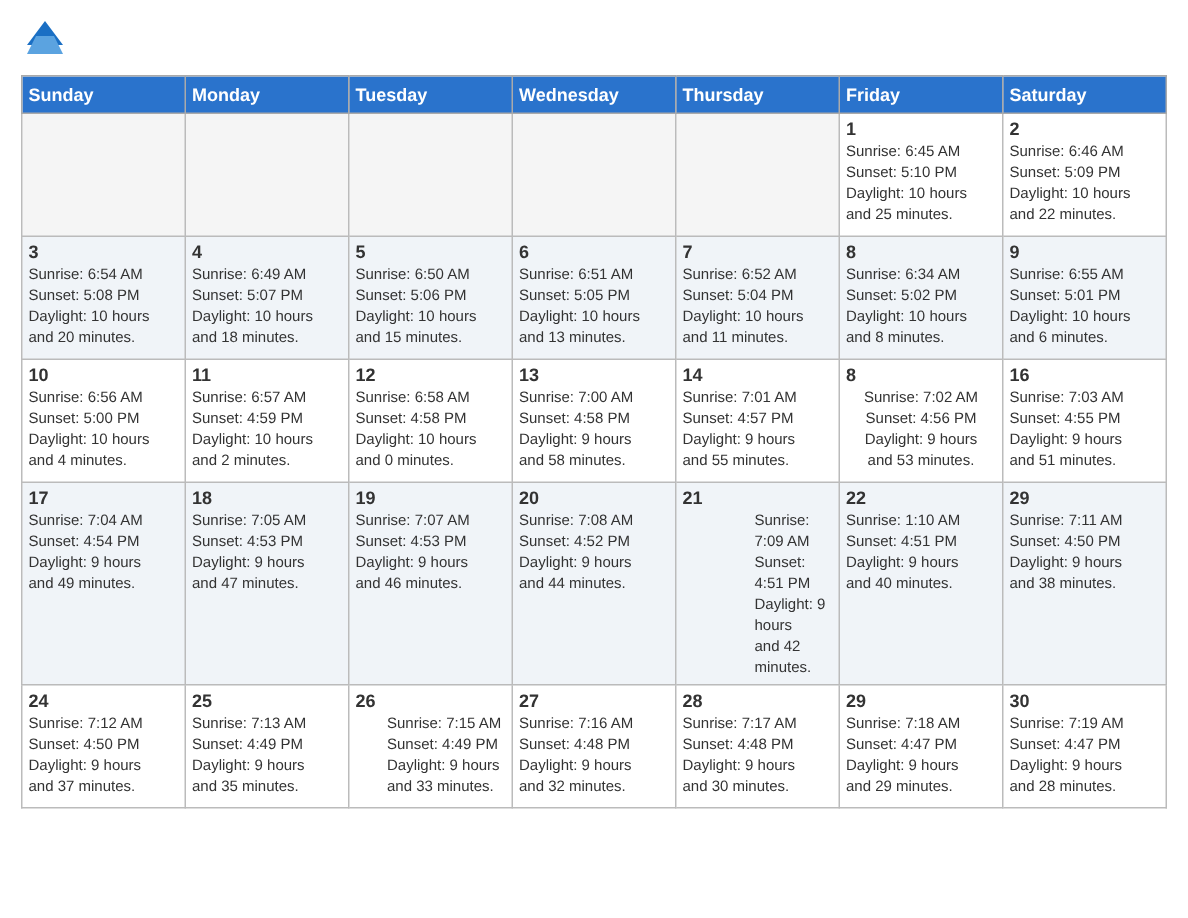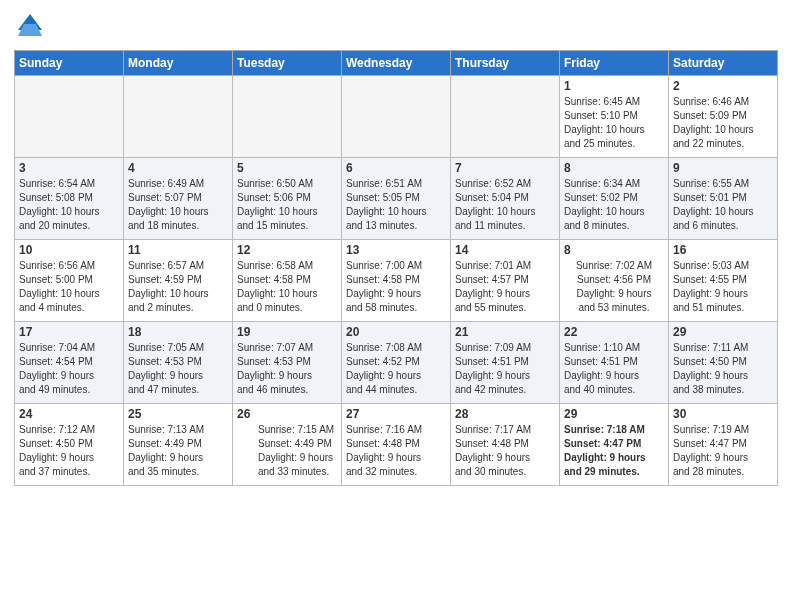--- a/index.html
+++ b/index.html
@@ -246,21 +246,21 @@
           </td>
           <td>
             <span class="day-num">8</span>
             <div class="day-detail" style="white-space: pre-line; text-align: center;">Sunrise: 7:02 AM
 Sunset: 4:56 PM
 Daylight: 9 hours
 and 53 minutes.</div>
           </td>
           <td>
             <span class="day-num">16</span>
-            <div class="day-detail" style="white-space: pre-line;">Sunrise: 5:03 AM
+            <div class="day-detail" style="white-space: pre-line;">Sunrise: 7:03 AM
 Sunset: 4:55 PM
 Daylight: 9 hours
 and 51 minutes.</div>
           </td>
         </tr>
         <tr class="row-alt">
           <td>
             <span class="day-num">17</span>
             <div class="day-detail" style="white-space: pre-line;">Sunrise: 7:04 AM
 Sunset: 4:54 PM
@@ -283,21 +283,21 @@
           </td>
           <td>
             <span class="day-num">20</span>
             <div class="day-detail" style="white-space: pre-line;">Sunrise: 7:08 AM
 Sunset: 4:52 PM
 Daylight: 9 hours
 and 44 minutes.</div>
           </td>
           <td>
             <span class="day-num">21</span>
-            <div class="day-detail" style="white-space: pre-line;">Sunrise: 7:09 AM
+            <div class="day-detail" style="white-space: pre-line; margin-left: 48px;">Sunrise: 7:09 AM
 Sunset: 4:51 PM
 Daylight: 9 hours
 and 42 minutes.</div>
           </td>
           <td>
             <span class="day-num">22</span>
             <div class="day-detail" style="white-space: pre-line;">Sunrise: 1:10 AM
 Sunset: 4:51 PM
 Daylight: 9 hours
 and 40 minutes.</div>
@@ -341,21 +341,21 @@
           </td>
           <td>
             <span class="day-num">28</span>
             <div class="day-detail" style="white-space: pre-line;">Sunrise: 7:17 AM
 Sunset: 4:48 PM
 Daylight: 9 hours
 and 30 minutes.</div>
           </td>
           <td>
             <span class="day-num">29</span>
-            <div class="day-detail" style="white-space: pre-line; font-weight: bold;">Sunrise: 7:18 AM
+            <div class="day-detail" style="white-space: pre-line;">Sunrise: 7:18 AM
 Sunset: 4:47 PM
 Daylight: 9 hours
 and 29 minutes.</div>
           </td>
           <td>
             <span class="day-num">30</span>
             <div class="day-detail" style="white-space: pre-line;">Sunrise: 7:19 AM
 Sunset: 4:47 PM
 Daylight: 9 hours
 and 28 minutes.</div>

